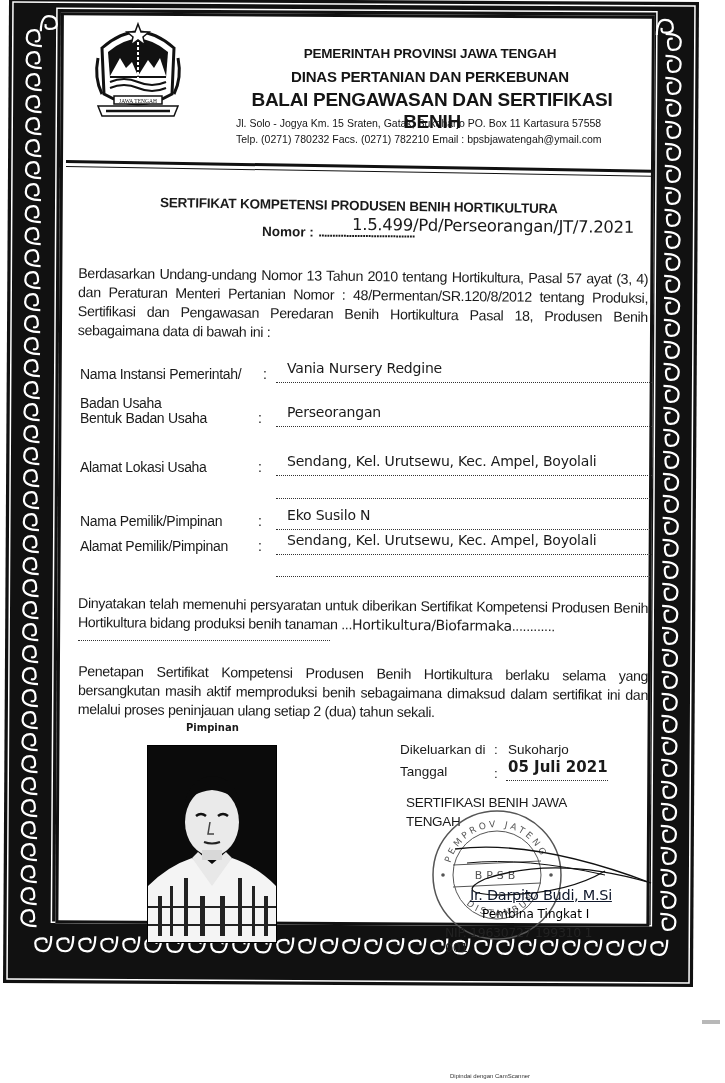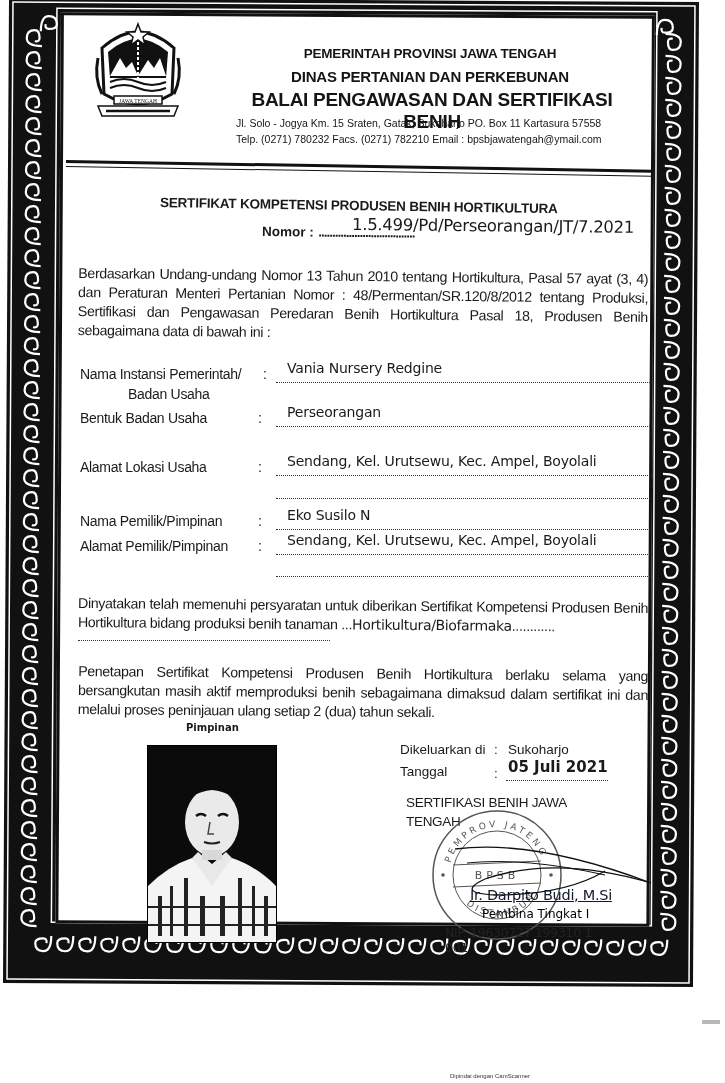--- a/index.html
+++ b/index.html
@@ -254,21 +254,21 @@
   </div>
 
   <div class="para p1">Berdasarkan Undang-undang Nomor 13 Tahun 2010 tentang Hortikultura, Pasal 57 ayat (3, 4) dan Peraturan Menteri Pertanian Nomor : 48/Permentan/SR.120/8/2012 tentang Produksi, Sertifikasi dan Pengawasan Peredaran Benih Hortikultura Pasal 18, Produsen Benih sebagaimana data di bawah ini :</div>
 
   <div class="field" style="top:366px;">
     <span class="label">Nama Instansi Pemerintah/</span>
     <span class="colon" style="left:183px;">:</span>
     <span class="line"></span>
     <span class="val">Vania Nursery Redgine</span>
   </div>
-  <div class="field" style="top:386px;margin-left:48px;">
+  <div class="field" style="top:395px;">
     <span class="label">Badan Usaha</span>
   </div>
   <div class="field" style="top:410px;">
     <span class="label">Bentuk Badan Usaha</span>
     <span class="colon">:</span>
     <span class="line"></span>
     <span class="val">Perseorangan</span>
   </div>
   <div class="field" style="top:459px;">
     <span class="label">Alamat Lokasi Usaha</span>

